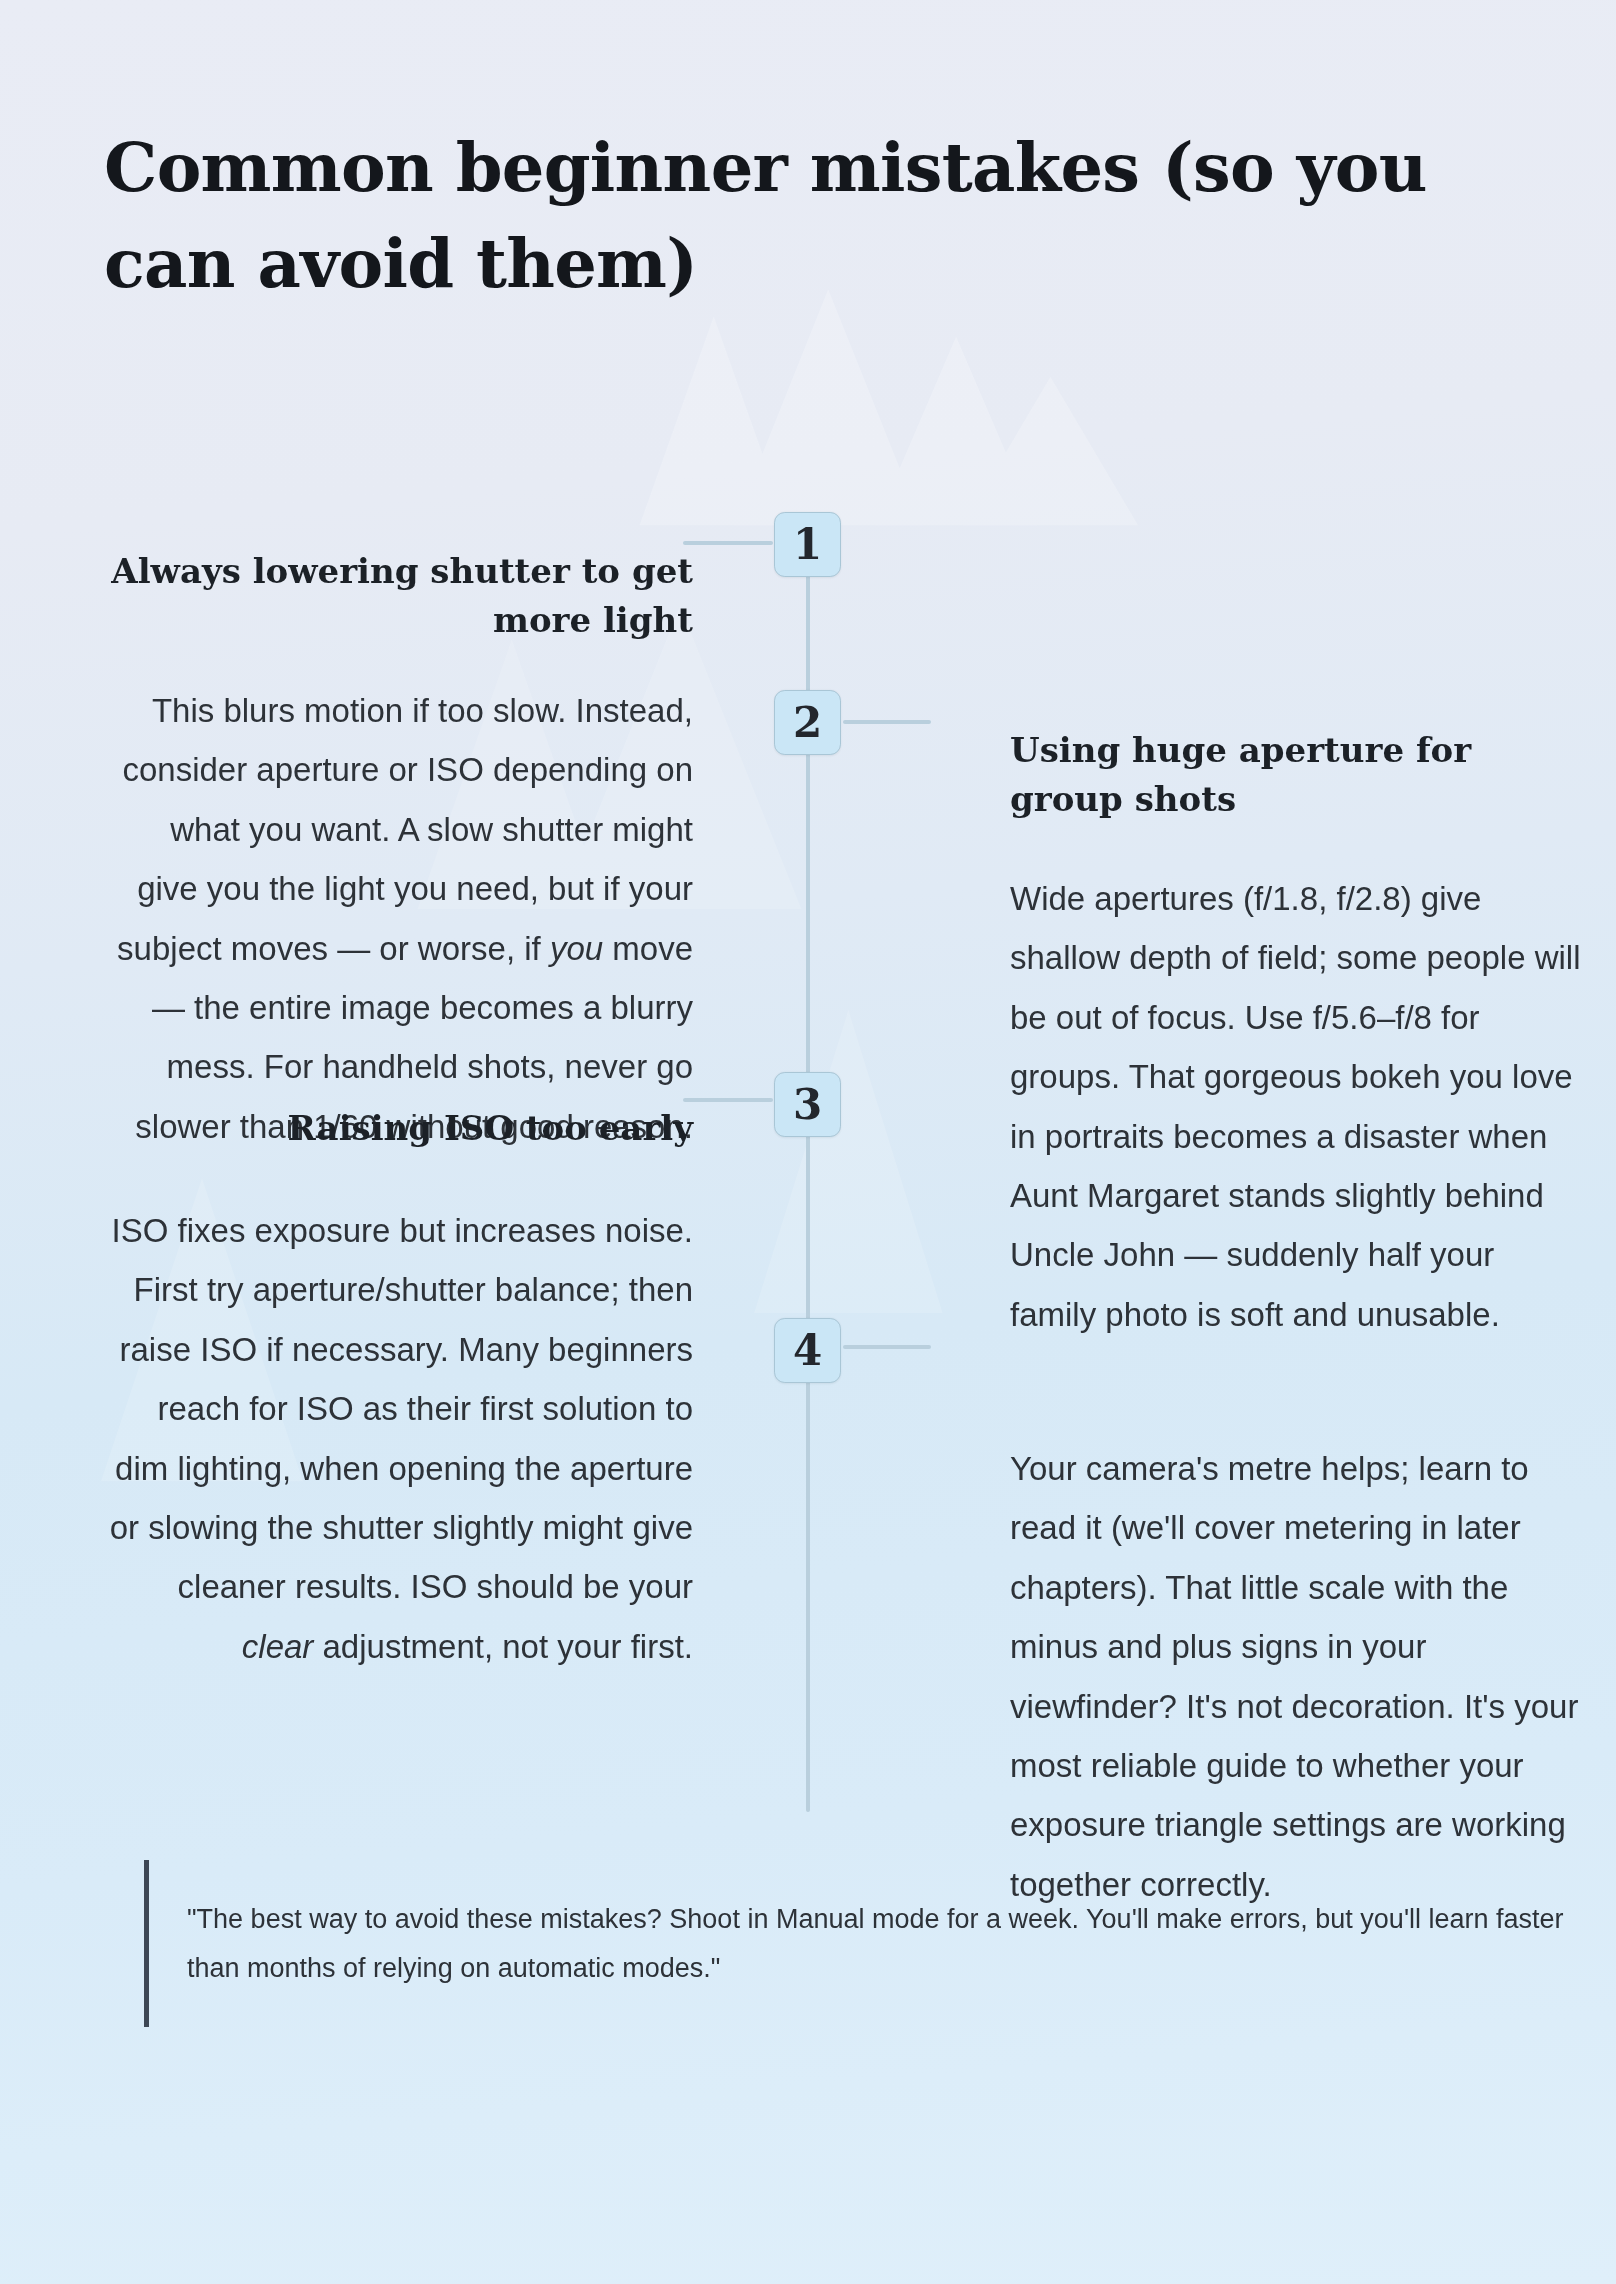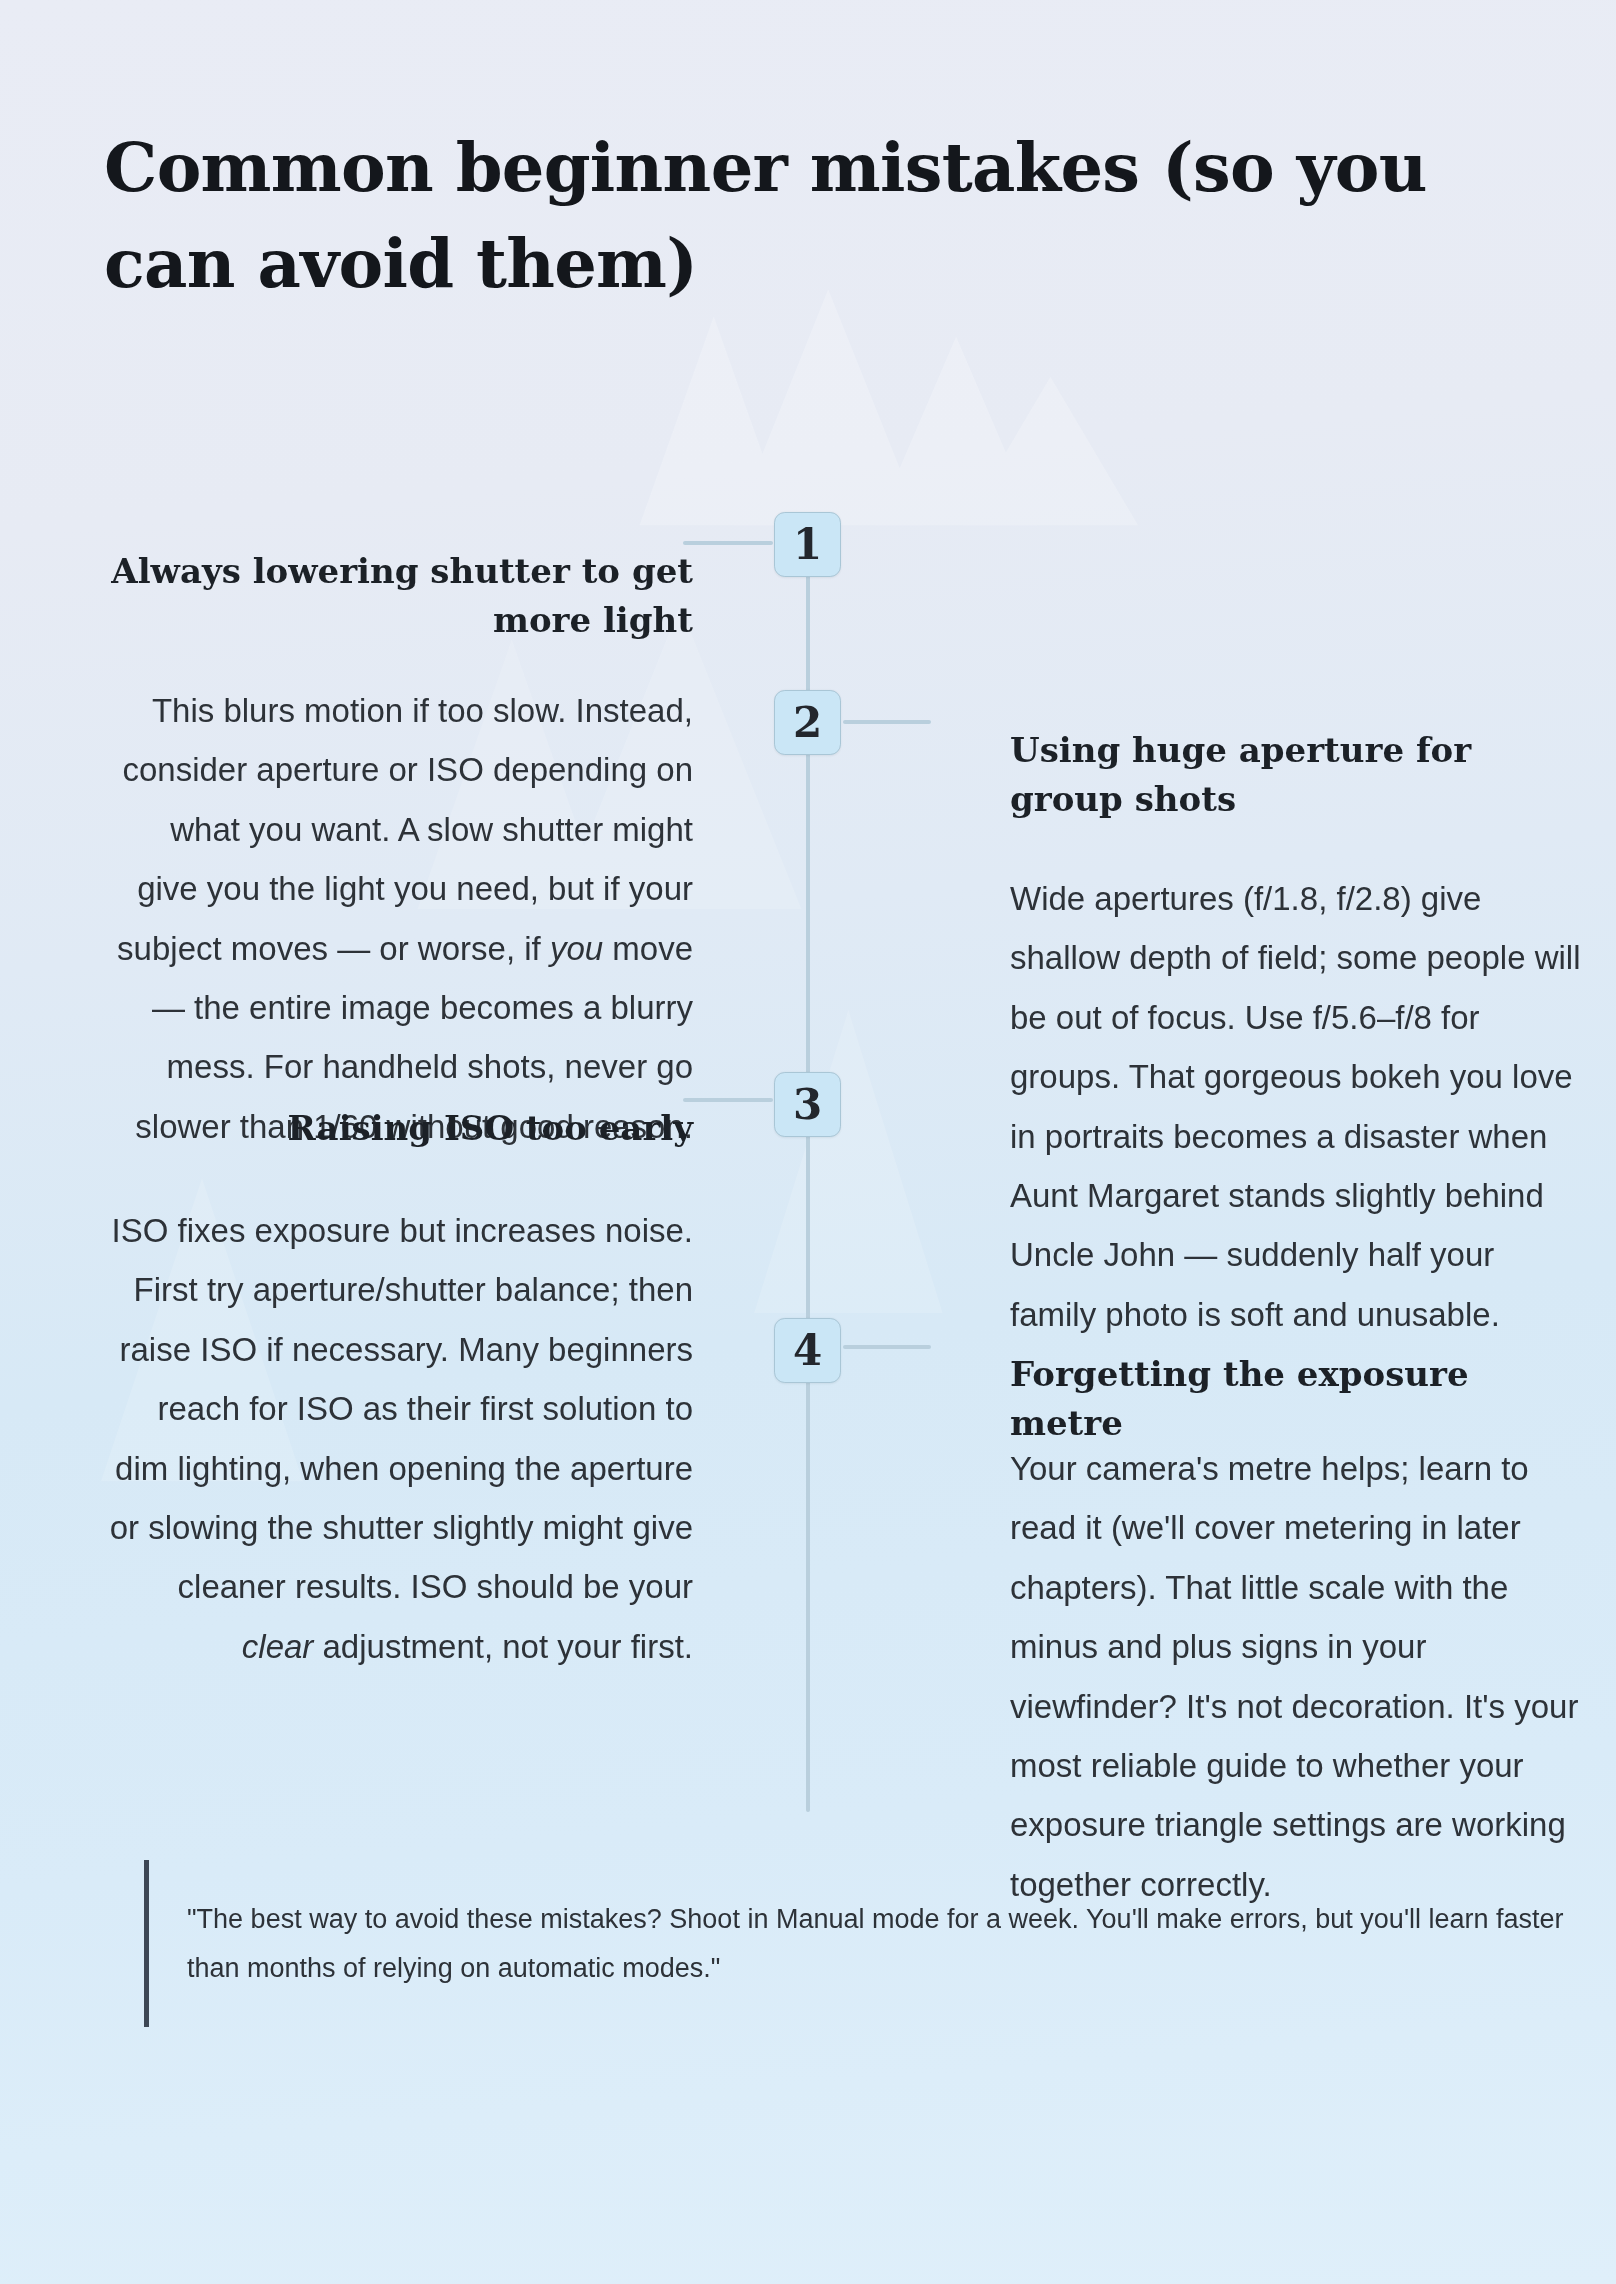--- a/index.html
+++ b/index.html
@@ -111,21 +111,20 @@
 
   <h2 class="item-title left-col" style="top:519px;">Always lowering shutter to get more light</h2>
   <p class="item-body left-col" style="top:648px;">This blurs motion if too slow. Instead, consider aperture or ISO depending on what you want. A slow shutter might give you the light you need, but if your subject moves — or worse, if <em>you</em> move — the entire image becomes a blurry mess. For handheld shots, never go slower than 1/60 without good reason.</p>
 
   <h2 class="item-title right-col" style="top:698px;">Using huge aperture for group shots</h2>
   <p class="item-body right-col" style="top:836px;">Wide apertures (f/1.8, f/2.8) give shallow depth of field; some people will be out of focus. Use f/5.6–f/8 for groups. That gorgeous bokeh you love in portraits becomes a disaster when Aunt Margaret stands slightly behind Uncle John — suddenly half your family photo is soft and unusable.</p>
 
   <h2 class="item-title left-col" style="top:1076px;">Raising ISO too early</h2>
   <p class="item-body left-col" style="top:1168px;">ISO fixes exposure but increases noise. First try aperture/shutter balance; then raise ISO if necessary. Many beginners reach for ISO as their first solution to dim lighting, when opening the aperture or slowing the shutter slightly might give cleaner results. ISO should be your <em>clear</em> adjustment, not your first.</p>
 
-  <h2 class="item-title right-col" style="top:1322px;">Forgetting the exposure metre</h2>
   <p class="item-body right-col" style="top:1406px;">Your camera's metre helps; learn to read it (we'll cover metering in later chapters). That little scale with the minus and plus signs in your viewfinder? It's not decoration. It's your most reliable guide to whether your exposure triangle settings are working together correctly.</p>
 
   <blockquote class="quote">
     <span>"The best way to avoid these mistakes? Shoot in Manual mode for a week. You'll make errors, but you'll learn faster than months of relying on automatic modes."</span>
   </blockquote>
 
 </div>
 
 
 </body></html>

